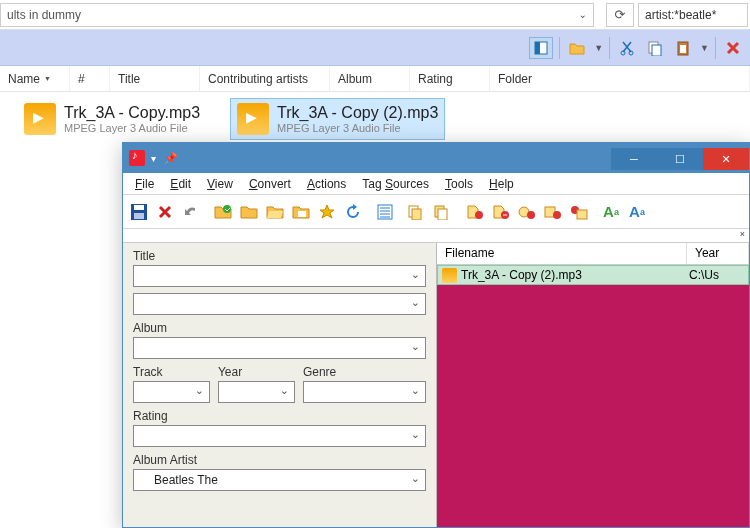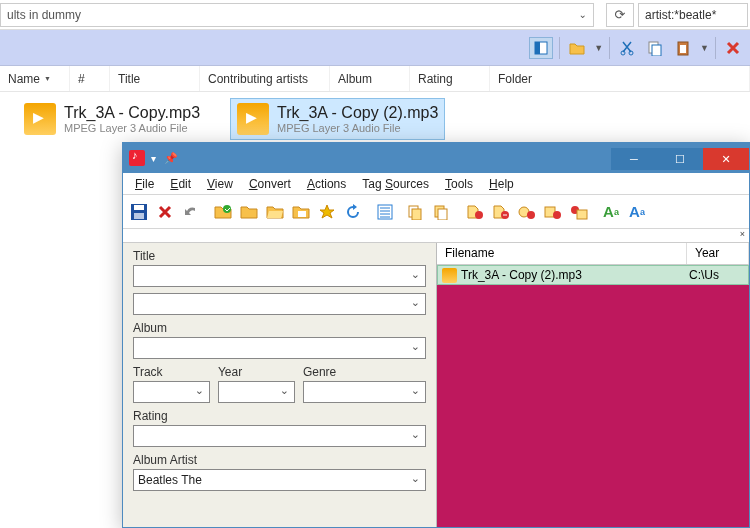--- a/index.html
+++ b/index.html
@@ -38,21 +38,21 @@
 .menus span{padding:2px 6px}
 .menus u{text-decoration:underline}
 .tbar{height:34px;background:#fff;border-bottom:1px solid #d6d6d6;display:flex;align-items:center;padding:0 4px;gap:2px}
 .tbtn{width:24px;height:24px;display:flex;align-items:center;justify-content:center;font-size:14px}
 .tsep{width:4px}
 .panelx{height:14px;text-align:right;padding-right:4px;font-size:9px;color:#444;border-bottom:1px solid #ccc}
 .body{display:flex;height:284px}
 .left{width:314px;background:#f0efe7;border-right:1px solid #bbb;overflow:hidden;padding:6px 10px}
 .fld{margin-bottom:6px}
 .fld label{font-size:12px;color:#333;display:block;margin-bottom:2px}
-.inp{width:100%;height:22px;border:1px solid #888;background:#fff;display:flex;align-items:center;padding:0 4px;font-size:12px;color:#222;position:relative}
+.inp{width:100%;height:22px;border:1px solid #888;background:#fff;display:flex;align-items:center;padding:0 20px;font-size:12px;color:#222;position:relative}
 .inp:after{content:"⌄";position:absolute;right:5px;top:2px;color:#555;font-size:11px}
 .row3{display:flex;gap:8px}
 .row3 .fld{flex:1}
 .right{flex:1;background:#be185d}
 .rhdr{height:22px;background:#fff;border-bottom:1px solid #ccc;display:flex;font-size:12px}
 .rcol{padding:3px 8px;border-right:1px solid #ddd}
 .rcol.f{width:250px}
 .rrow{display:flex;align-items:center;height:20px;background:#c9e7d5;border:1px solid #8cc7a6;font-size:12px}
 .rrow .rico{width:15px;height:15px;margin:0 4px;background:linear-gradient(#f4a500,#ffcf5f);border-radius:2px}
 .pin{color:#fff;margin:0 8px;font-size:11px}

